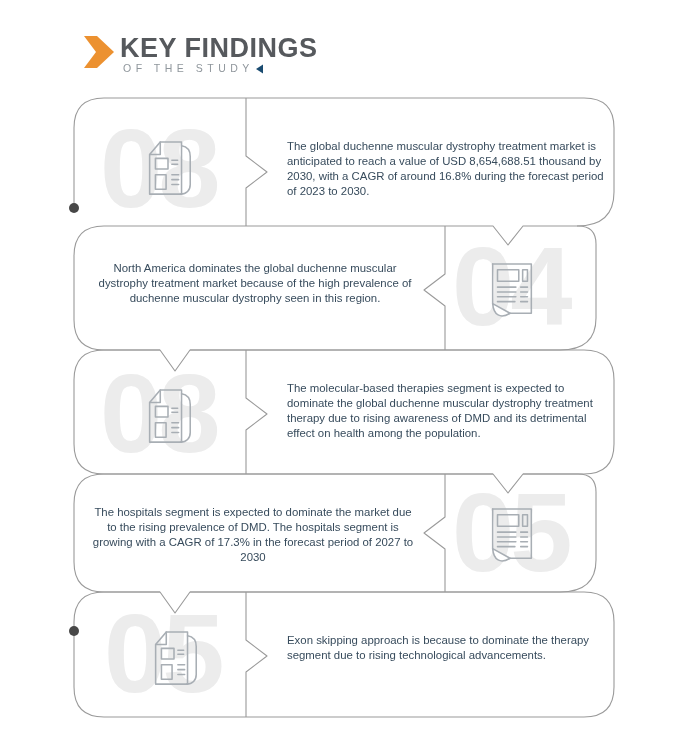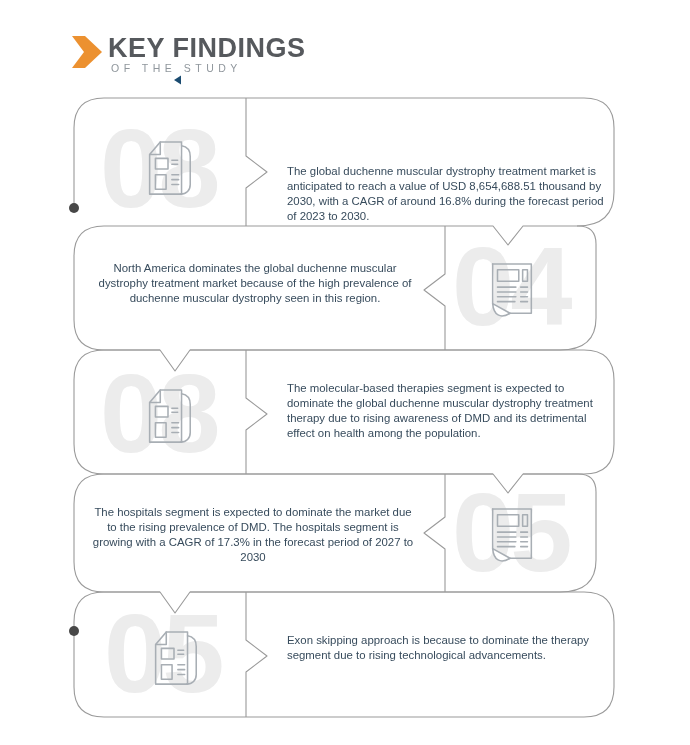--- a/index.html
+++ b/index.html
@@ -1,47 +1,47 @@
 <!DOCTYPE html>
 <html><head>
 <meta charset="utf-8">
 <style>
   html,body{margin:0;padding:0;background:#ffffff;}
   .stage{
     position:relative;width:690px;height:745px;background:#ffffff;overflow:hidden;
     font-family:"Liberation Sans",sans-serif;
   }
   
-  .hdr{position:absolute;left:4px;top:0;width:559px;height:90px;}
+  .hdr{position:absolute;left:16px;top:0;width:559px;height:90px;}
   .hdr-arrow{position:absolute;left:68px;top:36px;width:31px;height:32px;}
   .hdr-title{
     position:absolute;left:104px;top:33px;font-size:27px;font-weight:bold;
     color:#56595D;letter-spacing:.5px;white-space:nowrap;
   }
   .hdr-sub{
     position:absolute;left:107px;top:62px;font-size:10.5px;color:#8F969C;
-    letter-spacing:4.5px;white-space:nowrap;display:flex;align-items:center;flex-direction:column;
+    letter-spacing:4.5px;white-space:nowrap;display:flex;align-items:center;
   }
   .hdr-sub svg{margin-left:1px;position:relative;top:1px;}
   
   .outlines{position:absolute;left:0;top:0;width:690px;height:745px;pointer-events:none;}
   
   .finding{position:absolute;left:0;top:0;}
   .big-num{
     position:absolute;font-size:112px;font-weight:bold;line-height:1;
     letter-spacing:-4px;color:#ECECEC;user-select:none;
   }
   .doc-icon{position:absolute;width:58px;height:64px;}
   .copy{
     position:absolute;margin:0;font-size:11.4px;line-height:15px;color:#374B5C;
   }
   .copy.left{text-align:left;}
   .copy.right{text-align:center;}
   
-  .n1{left:100px;top:113px;}  .i1{left:139px;top:137px;}  .t1{left:287px;top:139px;width:318px;margin-top:25px;}
+  .n1{left:100px;top:113px;}  .i1{left:139px;top:137px;}  .t1{left:287px;top:139px;width:318px;}
   .n2{left:452px;top:231px;}  .i2{left:483px;top:259px;}  .t2{left:96px; top:261px;width:318px;}
   .n3{left:100px;top:358px;}  .i3{left:139px;top:385px;}  .t3{left:287px;top:381px;width:322px;}
   .n4{left:452px;top:477px;}  .i4{left:483px;top:504px;}  .t4{left:92px; top:505px;width:322px;}
   .n5{left:104px;top:598px;}  .i5{left:145px;top:627px;}  .t5{left:287px;top:633px;width:322px;}
 </style>
 </head>
 <body>
 
 <div class="stage">
 

